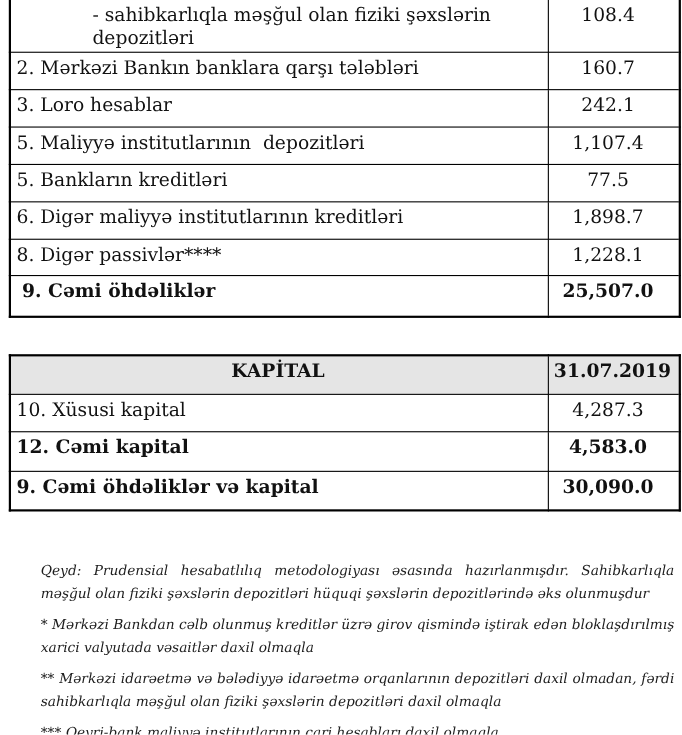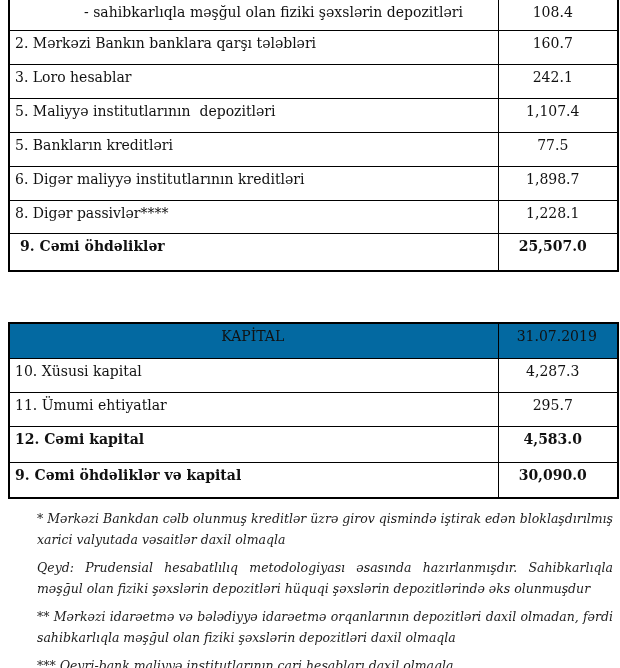--- a/index.html
+++ b/index.html
@@ -17,39 +17,39 @@
     position:absolute;
     left:8px;
     width:609px;
   }
   .t1{top:0;border-left:2px solid #000;border-right:2px solid #000;border-bottom:2px solid #000;}
   .t2{top:322px;border:2px solid #000;}
   .tbl td{
     border:1px solid #000;
     vertical-align:top;
     padding:4px 4px 0 5px;
-    font-size:14px;
+    font-size:17px;
     line-height:1.25;
   }
   .t1 tr:first-child td{border-top:0;}
   .col-label{width:489px;}
   .col-value{width:120px;}
   td.val{text-align:center;padding-left:2px;padding-right:12px;white-space:nowrap;}
   td.lbl{white-space:pre-wrap;}
   td.indent{padding-left:74px;}
   .b{font-weight:bold;}
   tr.h30{height:30px;}
   tr.h33{height:33px;}
   tr.h34{height:34px;}
   tr.h35{height:35px;}
   tr.h36{height:36px;}
   tr.h38{height:38px;}
   tr.hdr td{
-    background:#0369a1;
-    font-weight:normal;
+    background:#e5e5e5;
+    font-weight:bold;
     text-align:center;
     padding-left:2px;
   }
   td.pad9{padding-left:10px;margin-top:35px;}
   .notes{
     position:absolute;
     left:37px;top:508px;width:576px;
     font-style:italic;
     font-size:12.5px;
     line-height:21px;
@@ -110,36 +110,32 @@
       </colgroup>
     <tbody>
       <tr class="hdr h35">
         <td>KAPİTAL</td>
         <td>31.07.2019</td>
       </tr>
       <tr class="h34">
         <td class="lbl">10. Xüsusi kapital</td>
         <td class="val">4,287.3</td>
       </tr>
-      <tr class="h34">
-        <td class="lbl">11. Ümumi ehtiyatlar</td>
-        <td class="val">295.7</td>
-      </tr>
       <tr class="h36">
         <td class="lbl b">12. Cəmi kapital</td>
         <td class="val b">4,583.0</td>
       </tr>
       <tr class="h36">
         <td class="lbl b">9. Cəmi öhdəliklər və kapital</td>
         <td class="val b">30,090.0</td>
       </tr>
     </tbody>
   </table>
 
   <div class="notes">
+    <p>Qeyd: Prudensial hesabatlılıq metodologiyası əsasında hazırlanmışdır. Sahibkarlıqla məşğul olan fiziki şəxslərin depozitləri hüquqi şəxslərin depozitlərində əks olunmuşdur</p>
     <p>* Mərkəzi Bankdan cəlb olunmuş kreditlər üzrə girov qismində iştirak edən bloklaşdırılmış xarici valyutada vəsaitlər daxil olmaqla</p>
-    <p>Qeyd: Prudensial hesabatlılıq metodologiyası əsasında hazırlanmışdır. Sahibkarlıqla məşğul olan fiziki şəxslərin depozitləri hüquqi şəxslərin depozitlərində əks olunmuşdur</p>
     <p>** Mərkəzi idarəetmə və bələdiyyə idarəetmə orqanlarının depozitləri daxil olmadan, fərdi sahibkarlıqla məşğul olan fiziki şəxslərin depozitləri daxil olmaqla</p>
     <p>*** Qeyri-bank maliyyə institutlarının cari hesabları daxil olmaqla</p>
 
   </div>
 
 </div>
 
 </body></html>

